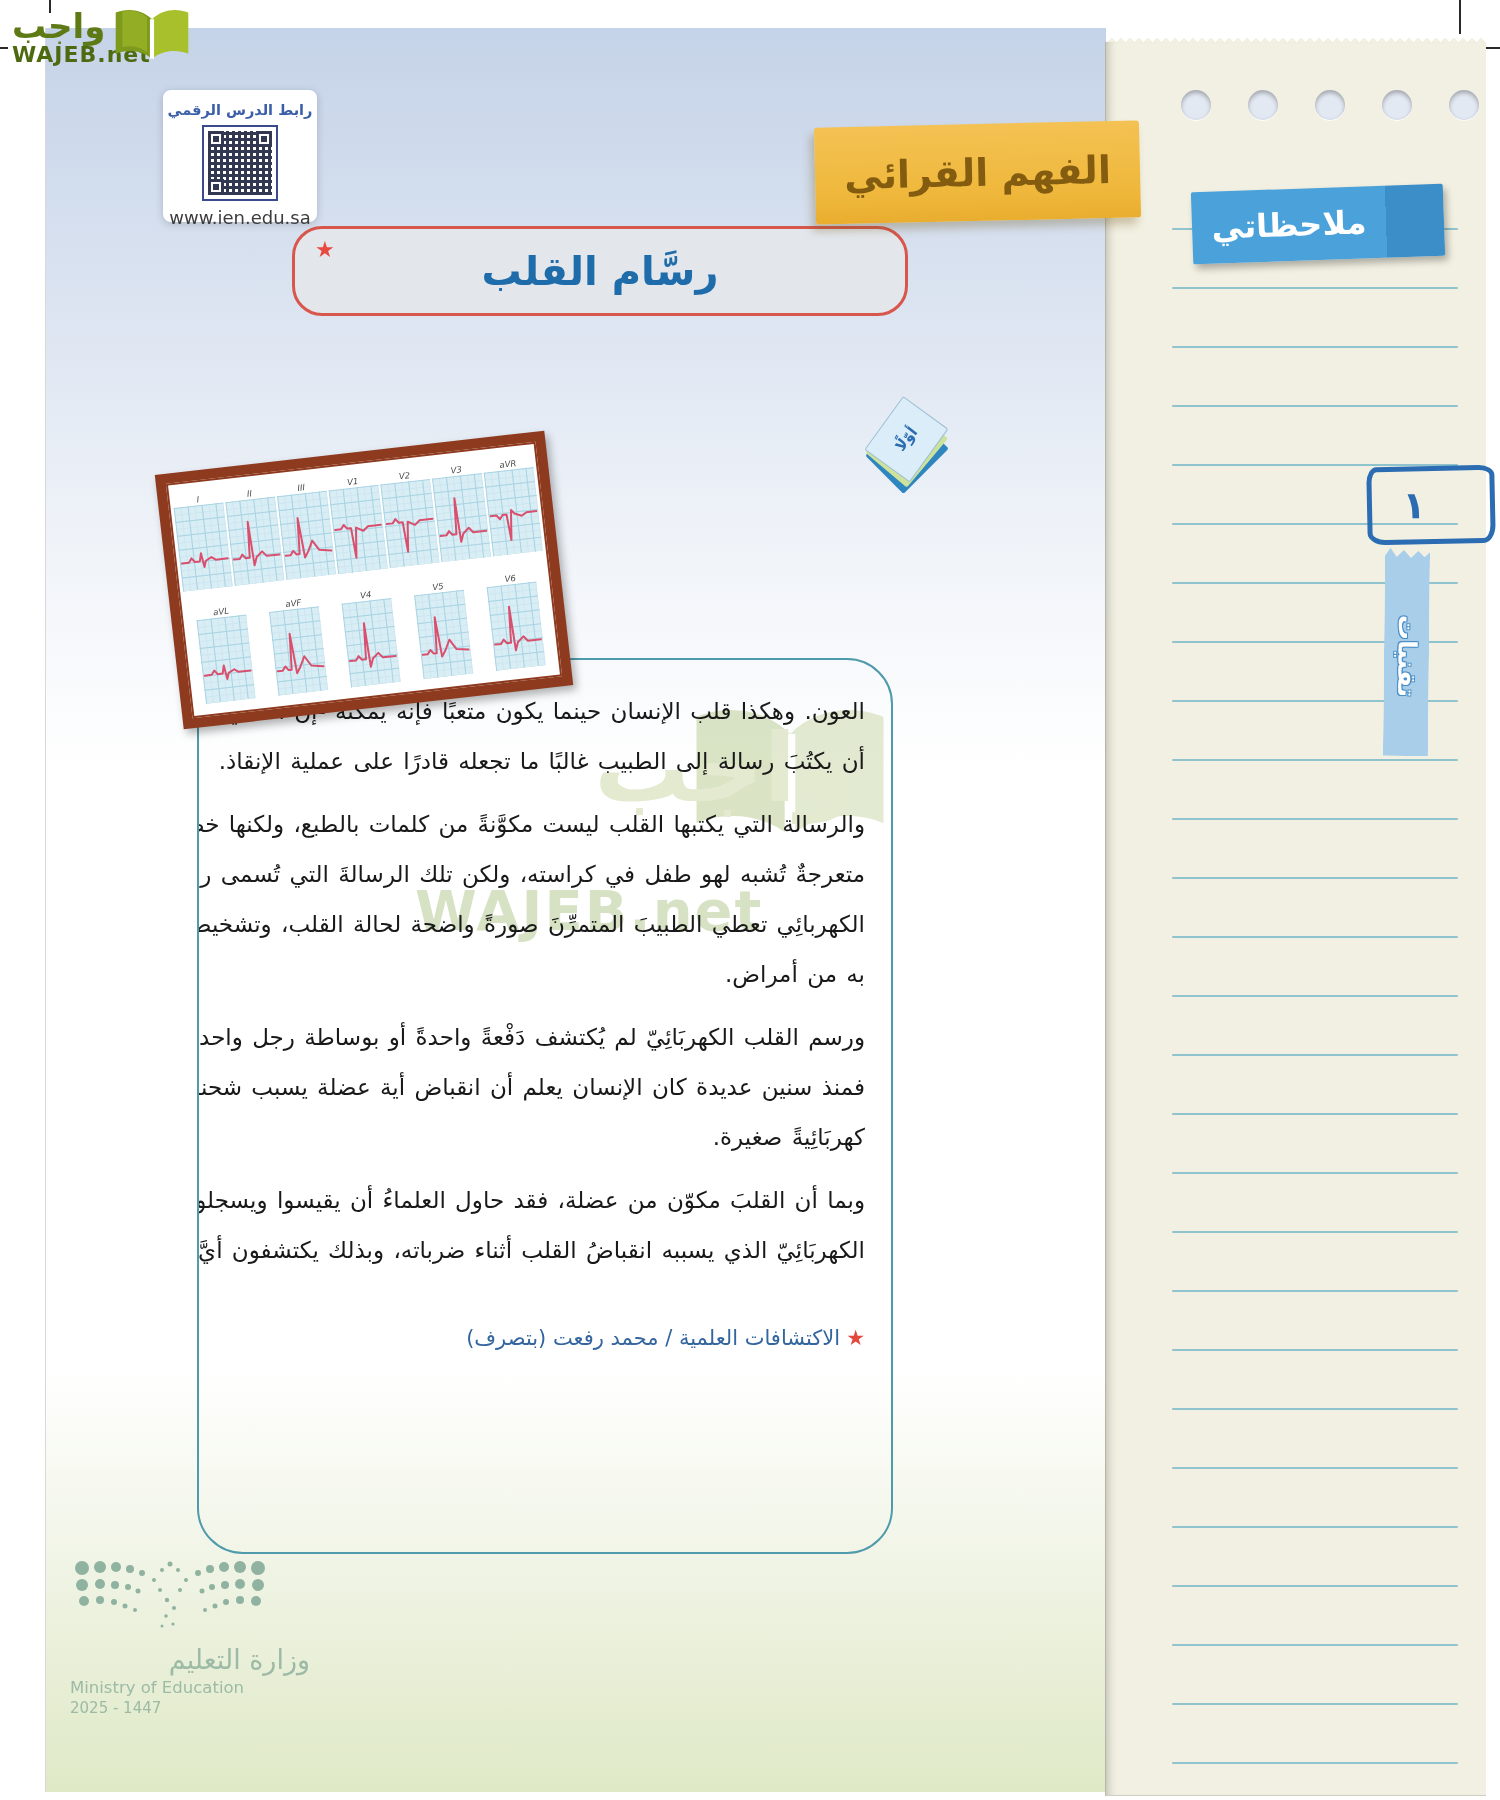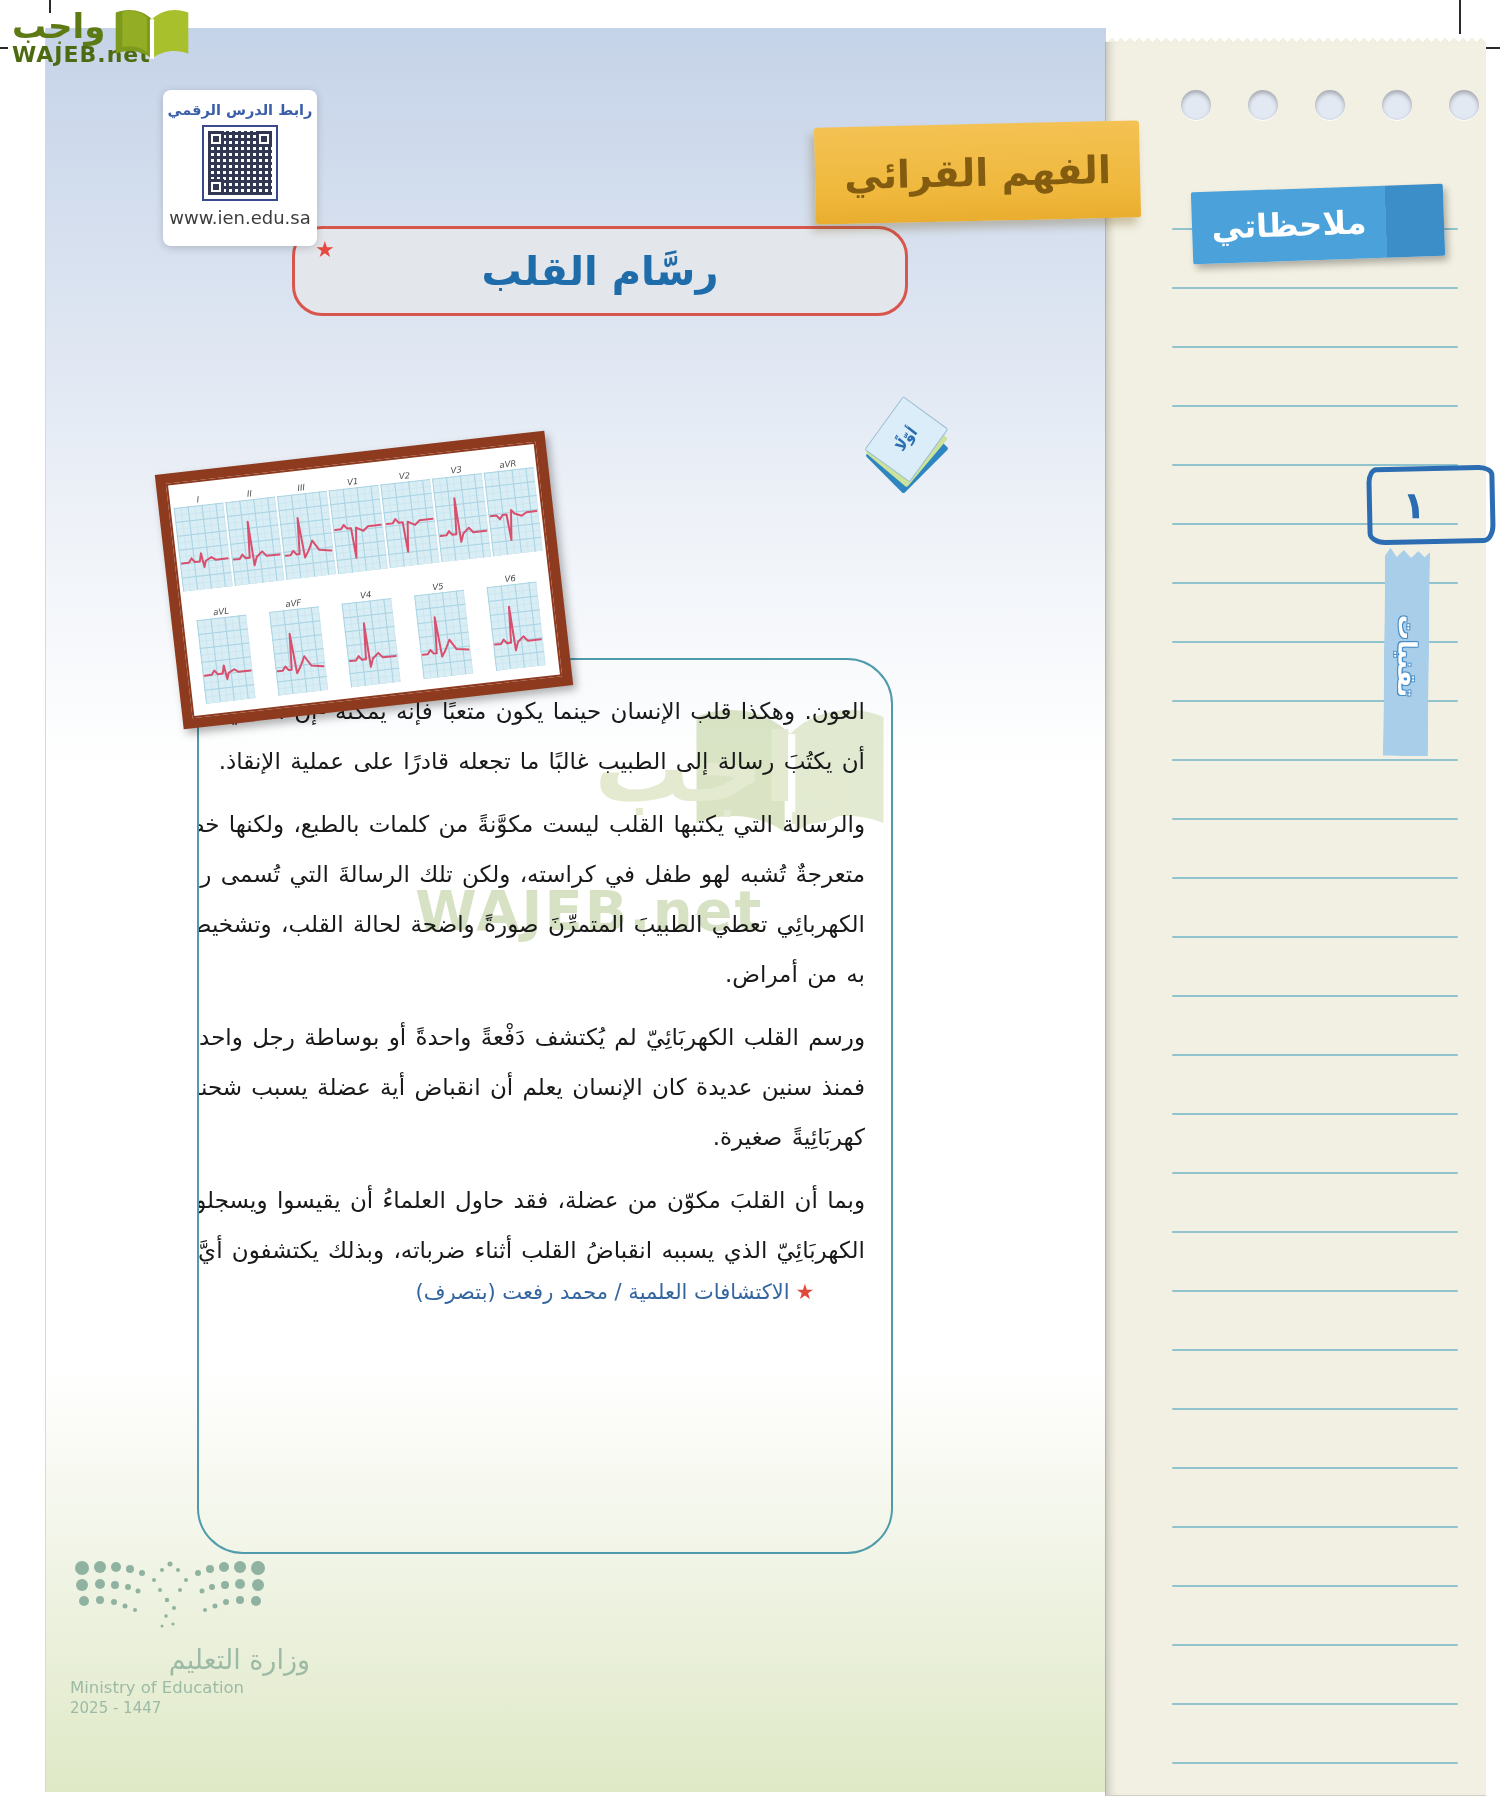--- a/index.html
+++ b/index.html
@@ -15,21 +15,21 @@
     background:linear-gradient(180deg,#c5d3e8 0%,#d9e2f0 14%,#eef2f8 28%,#ffffff 42%,
                #ffffff 76%,#eff3e3 88%,#dfe9c6 100%);}
 
   
   .wajeb-logo{position:absolute;left:8px;top:6px;width:200px;height:64px;z-index:8;}
   .wajeb-ar{position:absolute;left:4px;top:0;font-size:34px;font-weight:bold;color:#5d7a14;}
   .wajeb-net{position:absolute;left:4px;top:36px;font-size:22px;font-weight:bold;color:#4e6a10;letter-spacing:1px;}
   .wajeb-book{position:absolute;left:100px;top:0;}
 
   
-  .qr-card{position:absolute;left:163px;top:90px;width:154px;height:156px;background:#fff;
+  .qr-card{position:absolute;left:163px;top:90px;width:154px;height:132px;background:#fff;
     border-radius:8px;box-shadow:0 2px 8px rgba(0,0,0,.18);z-index:6;text-align:center;}
   .qr-title{margin-top:12px;font-size:14.5px;font-weight:bold;color:#3a5fa8;direction:rtl;}
   .qr-box{width:64px;height:64px;margin:7px auto 0 auto;border:2px solid #3a4a8c;background:#fff;
     padding:4px;position:relative;}
   .qr-pattern{width:100%;height:100%;position:relative;opacity:.9;
     background-image:repeating-linear-gradient(0deg,#1c2340 0 3px,transparent 3px 6px),
                      repeating-linear-gradient(90deg,#1c2340 0 3px,rgba(255,255,255,.85) 3px 6px);}
   .finder{position:absolute;width:16px;height:16px;border:3px solid #1c2340;background:#fff;box-sizing:border-box;}
   .finder::after{content:'';position:absolute;inset:2px;background:#1c2340;}
   .f-tl{left:0;top:0}.f-tr{right:0;top:0}.f-bl{left:0;bottom:0}
@@ -79,21 +79,21 @@
   .wm-book{position:absolute;right:15px;top:5px;}
   .wm-ar{position:absolute;right:65px;top:18px;font-size:95px;font-weight:bold;color:#cdd9ab;}
   .wm-net{position:absolute;left:15px;bottom:42px;font-size:56px;font-weight:bold;color:#b7cc95;letter-spacing:2px;}
 
   
   .text-box{position:absolute;left:197px;top:658px;width:696px;height:896px;z-index:3;
     border:2px solid #4f9aab;border-radius:46px;box-sizing:border-box;overflow:hidden;}
   .text-flow{padding:26px 26px 0 26px;direction:rtl;text-align:right;}
   .tline{font-size:23px;line-height:50px;white-space:nowrap;color:#191919;word-spacing:2px;}
   .para-gap{margin-top:13px;}
-  .footnote{padding-left:140px;direction:rtl;text-align:center;font-size:21px;line-height:34px;}
+  .footnote{margin-top:46px;padding-left:140px;direction:rtl;text-align:right;font-size:21px;line-height:34px;}
   .fn-star{color:#e3483c;margin-left:6px;}
   .fn-text{color:#33659f;}
 
   
   .ministry{position:absolute;left:70px;top:1556px;width:240px;height:190px;z-index:3;}
   .moe-ar{font-size:27px;color:#9cbaa6;direction:rtl;text-align:right;margin-top:4px;font-weight:500;}
   .moe-en{font-size:16.5px;color:#9cbaa6;margin-top:3px;}
   .moe-years{font-size:15px;color:#9cbaa6;margin-top:2px;}
 
   

